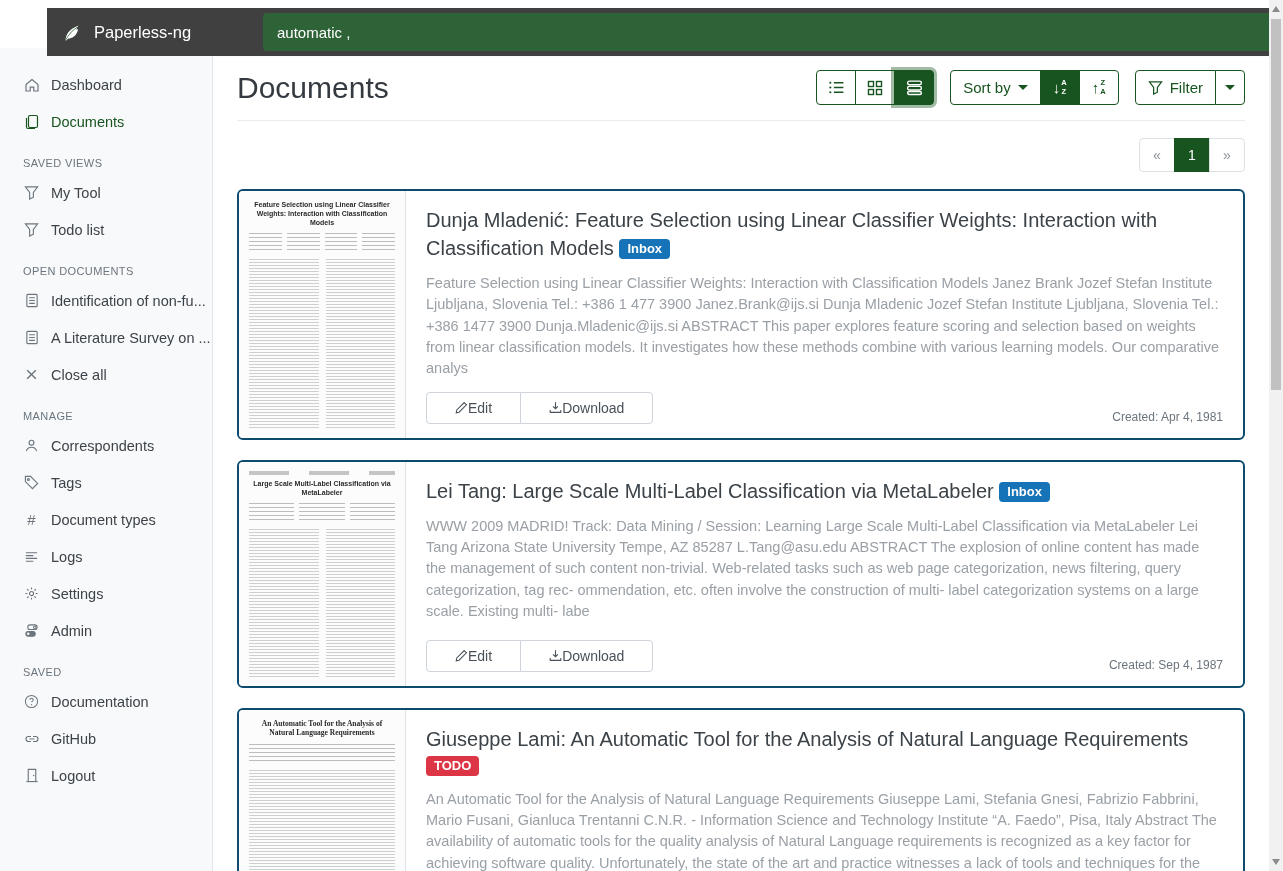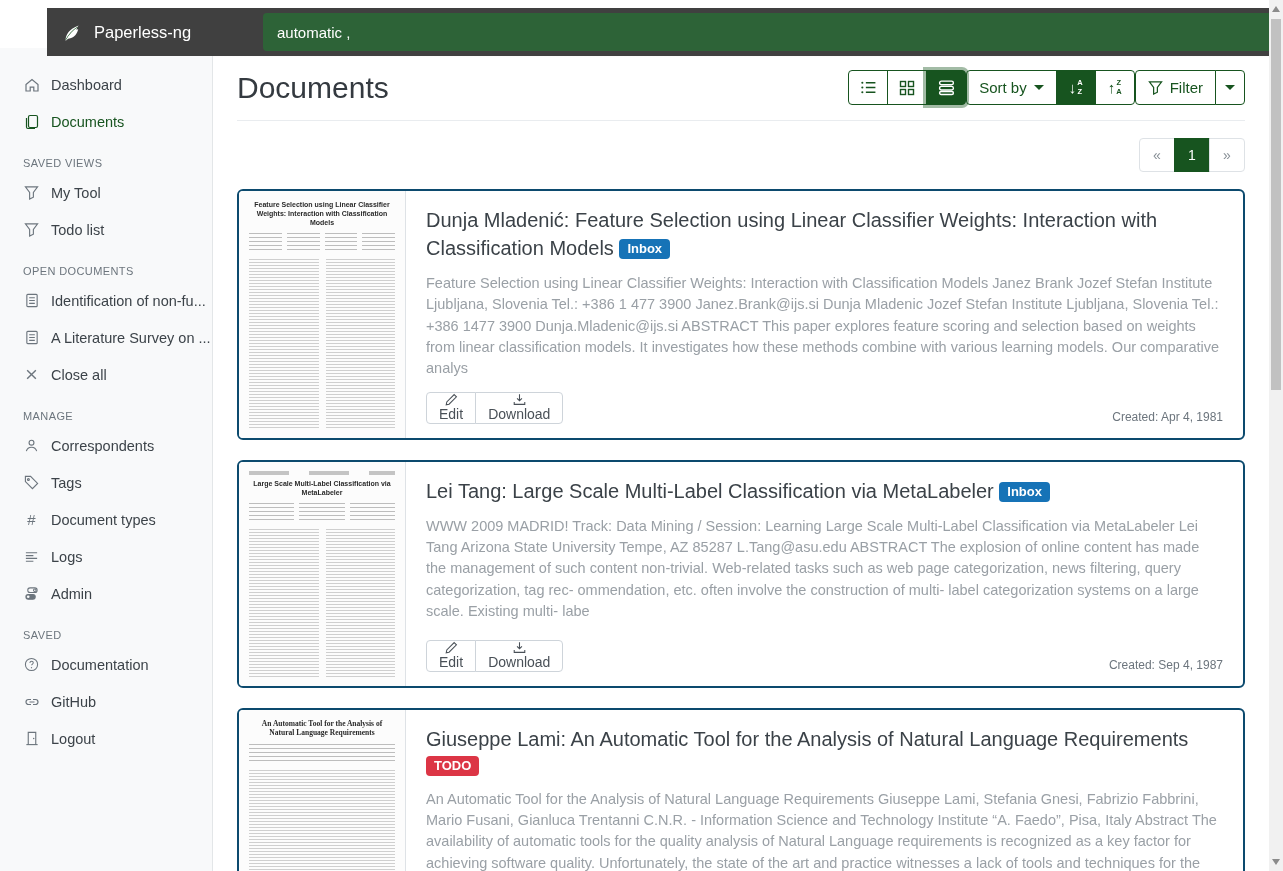--- a/index.html
+++ b/index.html
@@ -20,21 +20,21 @@
   .side-item.active .icn { color:#17541f; }
   .side-header { margin:17px 0 5px; padding-left:23px; font-size:11px; color:#6c757d; letter-spacing:.4px; }
 
   
   .main { position:absolute; top:48px; left:213px; width:1056px; height:823px; padding:0 24px; overflow:hidden; }
   .main::before { content:""; position:absolute; top:0; left:0; right:0; height:10px; background:linear-gradient(to bottom, rgba(0,0,0,.10), rgba(0,0,0,0)); pointer-events:none; }
 
   .head-row { margin-top:22px; display:flex; justify-content:space-between; align-items:center; }
   .page-title { font-size:30px; font-weight:400; color:#343a40; }
 
-  .toolbar { display:flex; gap:0; align-items:center; }
+  .toolbar { display:flex; gap:16px; align-items:center; }
   .btn-group { display:inline-flex; }
   .btn { display:inline-flex; align-items:center; justify-content:center; gap:7px; height:35px; border:1px solid #17541f; background:#fff; color:#17541f; font-size:15px; padding:0 12px; cursor:pointer; position:relative; font-family:"Liberation Sans", sans-serif; }
   .btn-group .btn { border-radius:0; margin-left:-1px; }
   .btn-group .btn:first-child { border-radius:4px 0 0 4px; margin-left:0; }
   .btn-group .btn:last-child { border-radius:0 4px 4px 0; }
   .btn.active { background:#17541f; color:#fff; z-index:1; }
   .btn.focus-ring { box-shadow:0 0 0 3px rgba(23,84,31,.4); z-index:2; }
   .caret { width:0; height:0; border-left:5px solid transparent; border-right:5px solid transparent; border-top:5px solid currentColor; display:inline-block; }
   .icon-btn { width:40px; padding:0; }
   .sort-icon { display:inline-flex; align-items:center; gap:1px; }
@@ -64,21 +64,21 @@
 
   .card-body { flex:1; display:flex; flex-direction:column; padding:15px 20px 14px; overflow:hidden; }
   .card-title { font-size:20px; font-weight:400; color:#3b4248; line-height:1.4; }
   .badge { display:inline-block; color:#fff; font-size:13px; font-weight:700; padding:3px 8px 4px; border-radius:4px; line-height:1; position:relative; top:-2px; white-space:nowrap; }
   .badge-inbox { background:#1673b7; }
   .badge-todo { background:#dc3545; }
   .badge-row { margin-top:5px; }
   .snippet { margin-top:11px; font-size:14.5px; color:#9aa0a6; line-height:1.47; }
   .card-foot { margin-top:auto; padding-top:12px; display:flex; justify-content:space-between; align-items:flex-end; }
   .action-group { display:inline-flex; }
-  .action-btn { height:32px; display:inline-flex; align-items:center; padding:0 12px; background:#fff; border:1px solid #ced4da; color:#495057; font-size:14px; cursor:pointer; margin-left:-1px; font-family:"Liberation Sans", sans-serif;flex-direction:column; }
+  .action-btn { height:32px; display:inline-flex; align-items:center; padding:0 28px; background:#fff; border:1px solid #ced4da; color:#495057; font-size:14px; cursor:pointer; margin-left:-1px; font-family:"Liberation Sans", sans-serif; }
   .action-group .action-btn:first-child { border-radius:4px 0 0 4px; margin-left:0; }
   .action-group .action-btn:last-child { border-radius:0 4px 4px 0; }
   .created { font-size:12px; color:#6c757d; white-space:nowrap; }
 
   
   .scrollbar { position:absolute; top:0; right:0; width:14px; height:871px; background:#f1f1f1; z-index:30; }
   .sb-arrow { position:absolute; left:0; width:14px; height:14px; display:flex; align-items:center; justify-content:center; }
   .sb-arrow.up { top:2px; } .sb-arrow.down { bottom:2px; }
   .tri-up { width:0; height:0; border-left:4px solid transparent; border-right:4px solid transparent; border-bottom:6px solid #8b8b8b; }
   .tri-down { width:0; height:0; border-left:4px solid transparent; border-right:4px solid transparent; border-top:6px solid #8b8b8b; }
@@ -188,20 +188,29 @@
     <span class="icn" style="font-size:15px;">#</span>
     <span>Document types</span>
   </div>
   <div class="side-item">
     <span class="icn">
         <svg width="15" height="15" viewBox="0 0 16 16" stroke="currentColor" stroke-width="1.2">
           <path d="M2 4h12M2 7h8M2 10h12M2 13h8"></path>
         </svg>
       </span>
     <span>Logs</span>
+  </div>
+  <div class="side-item">
+    <span class="icn">
+        <svg width="15" height="15" viewBox="0 0 16 16" fill="none" stroke="currentColor" stroke-width="1.2">
+          <circle cx="8" cy="8" r="2.2"></circle>
+          <path d="M8 1.5v2M8 12.5v2M1.5 8h2M12.5 8h2M3.4 3.4l1.4 1.4M11.2 11.2l1.4 1.4M12.6 3.4l-1.4 1.4M4.8 11.2l-1.4 1.4"></path>
+        </svg>
+      </span>
+    <span>Settings</span>
   </div>
   <div class="side-item">
     <span class="icn">
         <svg width="15" height="15" viewBox="0 0 16 16" fill="none" stroke="currentColor" stroke-width="1.1">
           <rect x="4" y="2" width="10" height="5" rx="2.5"></rect>
           <circle cx="11.5" cy="4.5" r="1.4"></circle>
           <rect x="2" y="9" width="10" height="5" rx="2.5" fill="currentColor"></rect>
           <circle cx="4.5" cy="11.5" r="1.4" fill="#f8f9fa" stroke="none"></circle>
         </svg>
       </span>

